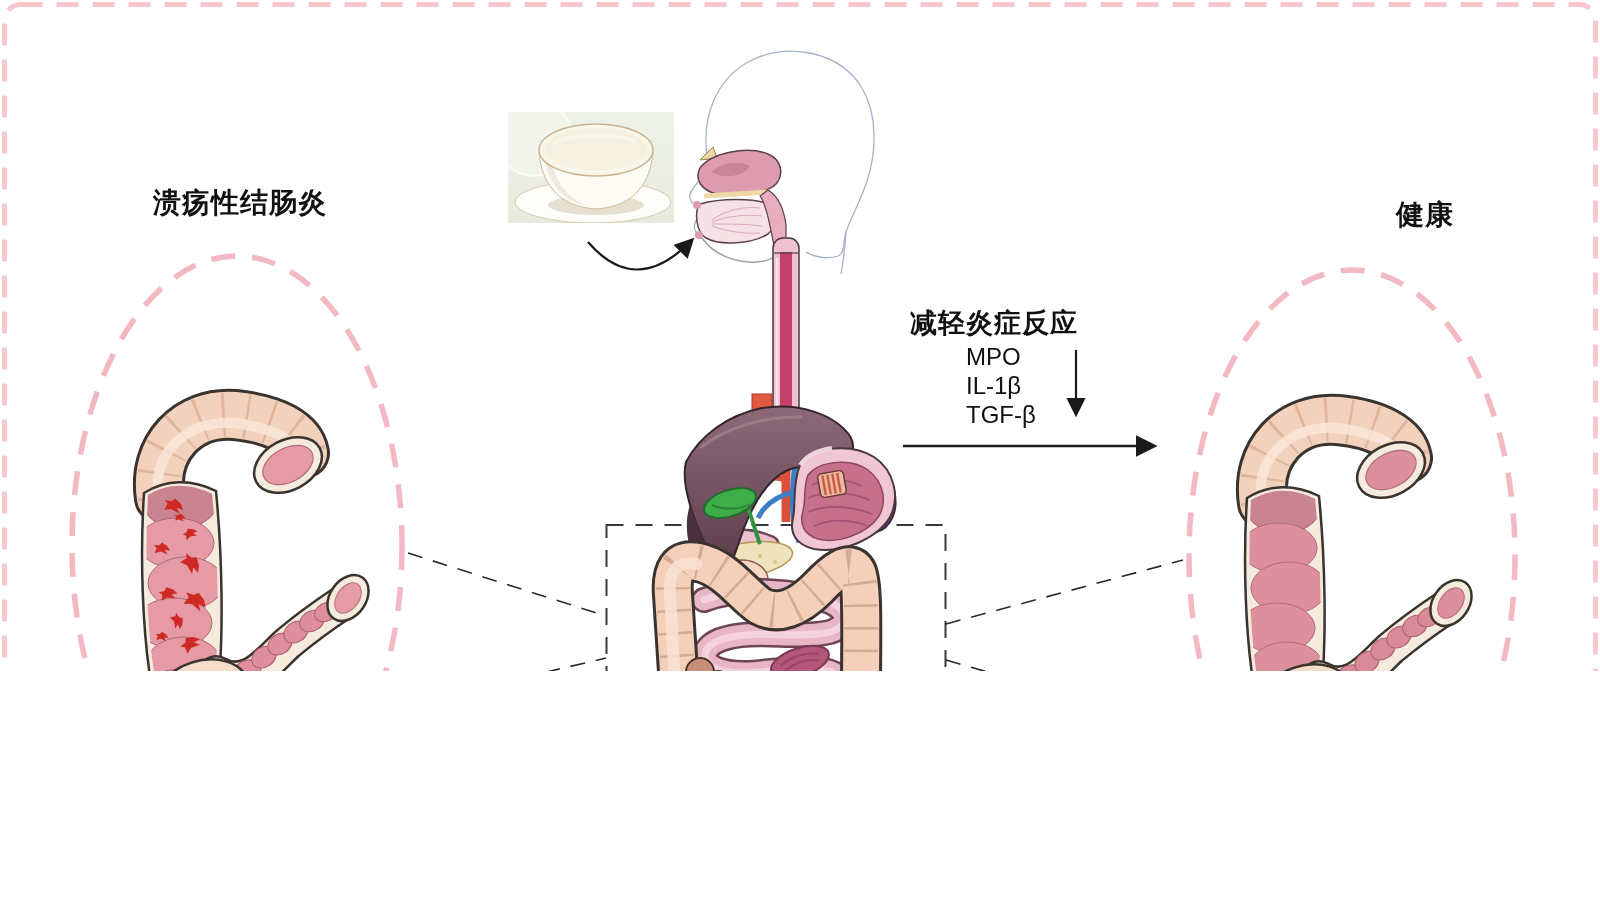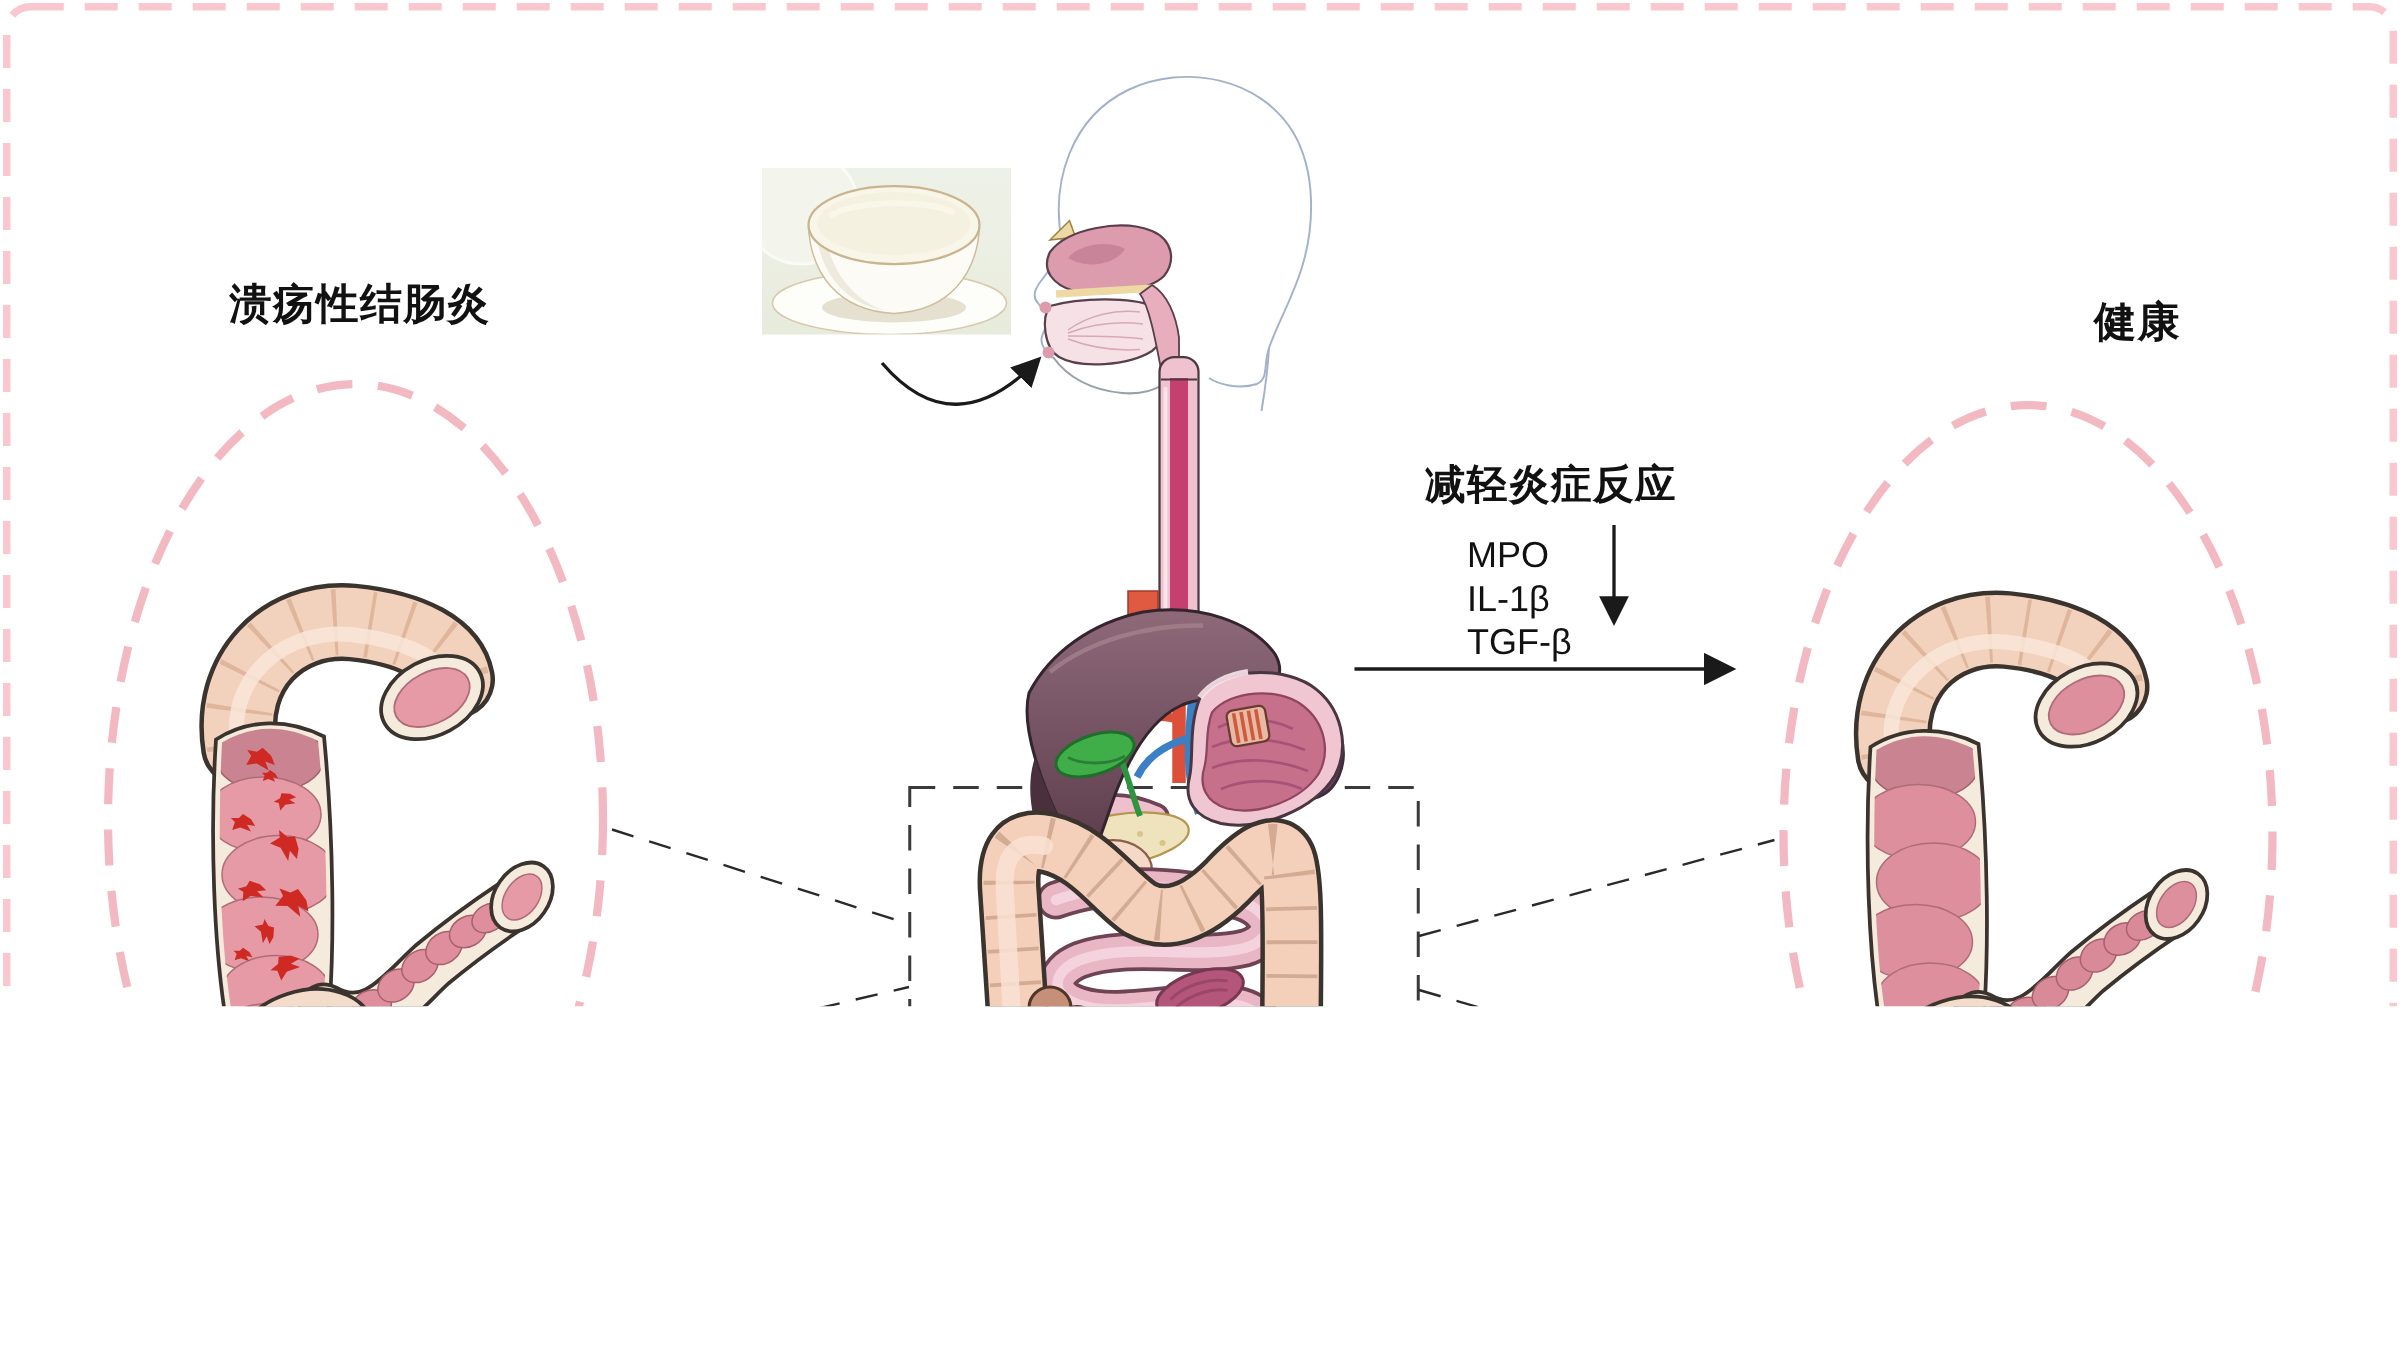--- a/index.html
+++ b/index.html
@@ -4,21 +4,21 @@
 <style>
   html,body{margin:0;padding:0;background:#ffffff;}
   .canvas{
     position:relative;width:1600px;height:671px;background:#ffffff;
     font-family:"Liberation Sans","DejaVu Sans",sans-serif;overflow:hidden;
   }
   .art{position:absolute;left:0;top:0;width:1600px;height:905px;}
   .txt{position:absolute;color:#111;white-space:nowrap;}
   .panel-label{font-size:28px;font-weight:bold;letter-spacing:1px;}
   .mech-title{font-size:27px;font-weight:bold;letter-spacing:1px;}
-  .marker-list{position:absolute;left:966px;top:356px;margin-left:12px;}
+  .marker-list{position:absolute;left:966px;top:342px;}
   .marker-line{font-size:24px;color:#111;line-height:29px;white-space:nowrap;}
   .photo{
     position:absolute;left:508px;top:112px;width:166px;height:111px;
     background:linear-gradient(180deg,#eef1e7 0%,#ecefe3 45%,#e7ebdc 100%);
     overflow:hidden;
   }
   .diseased{--muc:#e59aa5;--muc2:#de8e9c;}
   .healthy{--muc:#dd8f9d;--muc2:#d98a98;}
   .muc{fill:var(--muc,#e59aa5);}
   .muc2{fill:var(--muc2,#de8e9c);}
@@ -266,20 +266,20 @@
       <path d="M 31,40 C 33,70 50,95 88,97 C 126,95 143,70 145,40 Z" fill="#fcfbf5" stroke="#cdbd9a" stroke-width="1"></path>
       <path d="M 36,44 C 40,70 54,90 82,95 C 60,88 46,68 42,44 Z" fill="#efeade"></path>
       <ellipse cx="88" cy="38" rx="57" ry="26" fill="#f8f5e9" stroke="#c9b48e" stroke-width="1.5"></ellipse>
       <ellipse cx="88" cy="37" rx="51" ry="21" fill="#f5f1e0"></ellipse>
       <path d="M 45,32 C 60,22 110,20 128,30" fill="none" stroke="#faf7ea" stroke-width="4" opacity="0.9"></path>
     </svg>
   </div>
 
   <div class="txt panel-label" style="left:153px;top:184px;">溃疡性结肠炎</div>
   <div class="txt panel-label" style="left:1396px;top:196px;">健康</div>
-  <div class="txt mech-title" style="left:950px;top:305px;">减轻炎症反应</div>
+  <div class="txt mech-title" style="left:910px;top:305px;">减轻炎症反应</div>
   <div class="marker-list">
     <div class="marker-line">MPO</div>
     <div class="marker-line">IL-1β</div>
     <div class="marker-line">TGF-β</div>
   </div>
 
 </div>
 
 </body></html>

